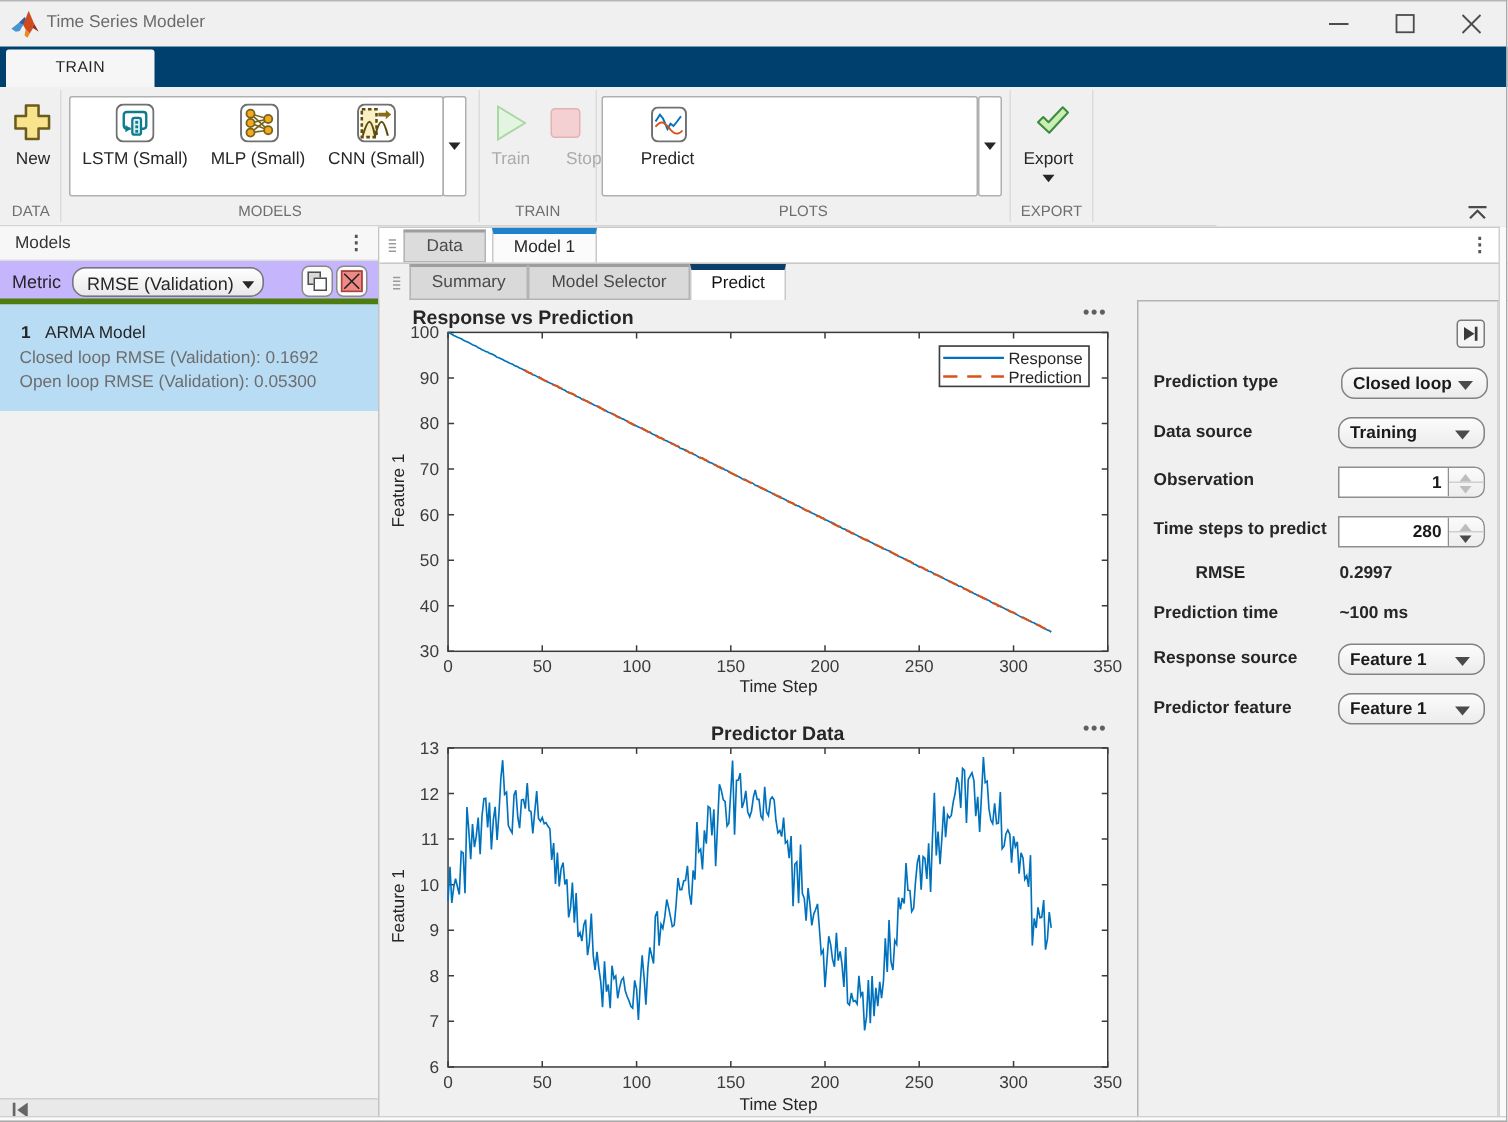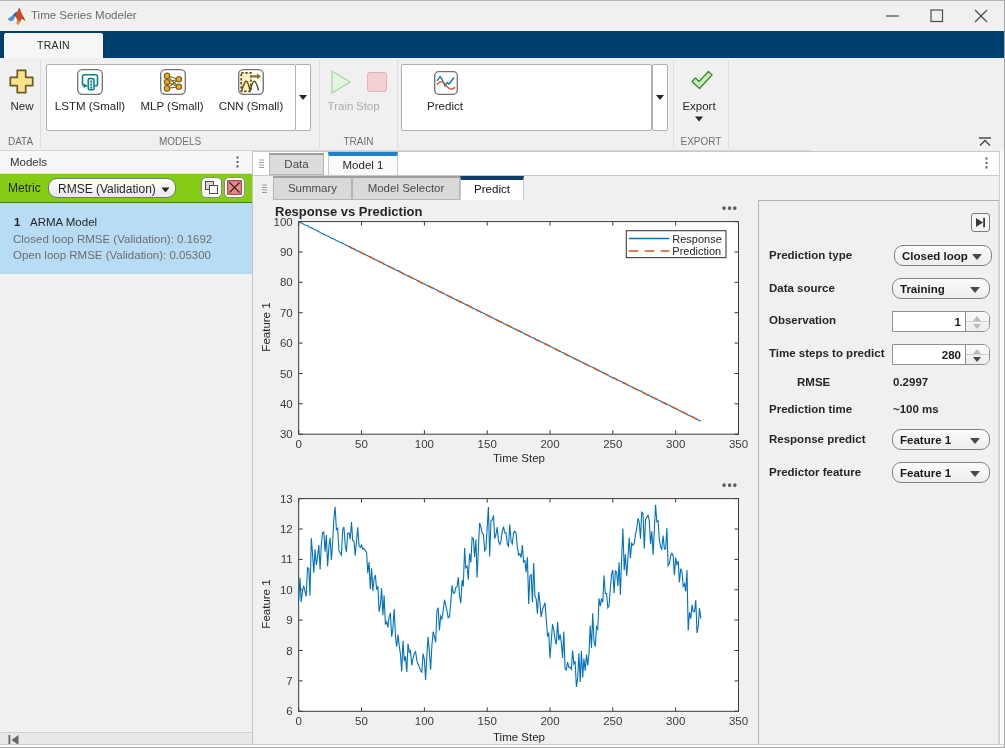--- a/index.html
+++ b/index.html
@@ -108,21 +108,21 @@
     <path d="M3.8 21.5 Q6.6 12.2 8.3 12.2 Q10 12.2 12 21.5 Q14.6 12.2 16.4 12.2 Q18.2 12.2 20.6 21.5" fill="none" stroke="#5e4b0e" stroke-width="1.4"></path>
     <path d="M14.2 6.2 h5 v-1.9 l3.6 3.1 l-3.6 3.1 v-1.9 h-5 Z" fill="#8a6d14"></path>
   </svg>
   <div class="abs lbl" style="left:208px;top:42px;width:86px;text-align:center;">CNN (Small)</div>
 
   <svg class="abs" style="left:331px;top:12px;" width="20" height="24" viewBox="0 0 20 24">
       <path d="M1 1 L19 12 L1 23 Z" fill="#e3f5e0" stroke="#a9d8a4" stroke-width="1.3"></path>
     </svg>
   <div class="abs" style="left:318px;top:42px;width:45px;text-align:center;font-size:11.5px;color:#ababab;">Train</div>
   <div class="abs" style="left:367px;top:14px;width:20px;height:20px;background:#f5d0d2;border:1px solid #e2b3b3;border-radius:3px;"></div>
-  <div class="abs" style="left:356px;top:42px;width:45px;text-align:left;font-size:11.5px;color:#ababab;">Stop</div>
+  <div class="abs" style="left:356px;top:42px;width:45px;text-align:right;font-size:11.5px;color:#ababab;">Stop</div>
 
   <div class="abs" style="left:401px;top:6px;width:251px;height:67px;background:#fff;border:1px solid #b0b0b0;border-radius:2px;"></div>
   <div class="abs" style="left:652px;top:6px;width:16px;height:67px;background:#fff;border:1px solid #b0b0b0;border-radius:2px;"></div>
   <svg class="abs" style="left:655px;top:36px;" width="10" height="7" viewBox="0 0 10 7">
       <path d="M1 1 L5 6 L9 1 Z" fill="#262626"></path>
     </svg>
   <svg class="abs" style="left:434px;top:13px;" width="24" height="24" viewBox="0 0 24 24">
     <rect x="0.7" y="0.7" width="22.6" height="22.6" rx="4" fill="#fff" stroke="#707070" stroke-width="1.3"></rect>
     <polyline points="3,10 6,5.5 8,8 11,15 13,11.5 15,13 17,10.5 20,6.5" fill="none" stroke="#0072bd" stroke-width="1.3"></polyline>
     <path d="M3 13.5 q3 -4 5.5 -2.5 q3 2 4.5 4.5 q2.5 3 5 2.5 q1.7 -0.4 3 -2" fill="none" stroke="#d95319" stroke-width="1.3"></path>
@@ -133,34 +133,35 @@
     <path d="M2 11.5 L5.5 8 L9 11.5 L18.5 1.5 L22 5 L9.5 18.5 Z" fill="#c9efb6" stroke="#3f8c3f" stroke-width="1.4" stroke-linejoin="round"></path>
   </svg>
   <div class="abs lbl" style="left:671px;top:42px;width:56px;text-align:center;">Export</div>
   <svg class="abs" style="left:694px;top:58px;" width="10" height="6" viewBox="0 0 10 6">
       <path d="M1 0.5 L5 5.5 L9 0.5 Z" fill="#262626"></path>
     </svg>
 
   <div class="abs" style="left:0px;top:78px;width:41px;text-align:center;font-size:10px;color:#6e6e6e;">DATA</div>
   <div class="abs" style="left:41px;top:78px;width:278px;text-align:center;font-size:10px;color:#6e6e6e;">MODELS</div>
   <div class="abs" style="left:320px;top:78px;width:77px;text-align:center;font-size:10px;color:#6e6e6e;">TRAIN</div>
+  <div class="abs" style="left:398px;top:78px;width:275px;text-align:center;font-size:10px;color:#6e6e6e;">PLOTS</div>
   <div class="abs" style="left:674px;top:78px;width:54px;text-align:center;font-size:10px;color:#6e6e6e;">EXPORT</div>
 
   <svg class="abs" style="left:978px;top:79px;" width="14" height="10" viewBox="0 0 14 10">
     <line x1="1" y1="1" x2="13" y2="1" stroke="#4a4a4a" stroke-width="1.5"></line>
     <path d="M2 8.5 L7 3.5 L12 8.5" fill="none" stroke="#4a4a4a" stroke-width="1.5"></path>
   </svg>
 </div>
 
 <div class="abs" style="left:0;top:151px;width:253px;height:597px;background:#f1f1f1;border-right:1px solid #c3c3c3;">
   <div class="abs" style="left:0;top:0;width:252px;height:23px;background:#f7f7f7;border-bottom:1px solid #dddddd;">
     <div class="abs" style="left:10px;top:5px;font-size:11.5px;color:#333;">Models</div>
     <div class="abs" style="left:231px;top:3px;font-size:13px;color:#555;font-weight:bold;">⋮</div>
   </div>
-  <div class="abs" style="left:0;top:23px;width:252px;height:29px;background:#84cc16;border-bottom:1px solid #4d7c0f;text-align:right;">
+  <div class="abs" style="left:0;top:23px;width:252px;height:29px;background:#c4b5fd;border-bottom:4px solid #4d7c0f;text-align:right;">
     <div class="abs" style="left:8px;top:7px;font-size:12px;color:#262626;">Metric</div>
     <div class="abs" style="left:48px;top:4px;width:128px;height:20px;border:1px solid #767676;border-radius:9px;background:linear-gradient(180deg,#fefefe,#e9e9e9);">
       <div class="abs" style="left:9px;top:3px;font-size:12px;color:#262626;">RMSE (Validation)</div>
       <svg class="abs" style="left:112px;top:8px;" width="9" height="6" viewBox="0 0 9 6">
           <path d="M0.5 0.5 L4.5 5.5 L8.5 0.5 Z" fill="#262626"></path>
         </svg>
     </div>
     <div class="abs" style="left:201px;top:3px;width:21px;height:21px;border:1px solid #8a8a8a;border-radius:5px;background:#fcfcfc;">
       <div class="abs" style="left:3px;top:3px;width:9px;height:9px;background:#d9d9d9;border:1px solid #4d4d4d;"></div>
       <div class="abs" style="left:7px;top:7px;width:9px;height:9px;background:#fff;border:1px solid #4d4d4d;"></div>
@@ -281,20 +282,21 @@
 <polyline points="43.7,21.6 45.0,22.2 46.2,22.9 47.5,23.6 48.7,24.2 50.0,24.9 51.2,25.3 52.5,25.8 53.8,26.7 55.0,27.3 56.3,27.8 57.5,28.4 58.8,29.1 60.0,29.8 61.3,30.3 62.5,30.8 63.8,31.8 65.1,32.3 66.3,33.1 67.6,33.6 68.8,34.4 70.1,34.7 71.3,35.5 72.6,35.9 73.9,36.5 75.1,37.2 76.4,38.2 77.6,38.5 78.9,39.1 80.1,39.7 81.4,40.5 82.7,41.0 83.9,41.7 85.2,42.3 86.4,42.6 87.7,43.5 88.9,44.1 90.2,44.5 91.4,45.4 92.7,45.9 94.0,46.5 95.2,47.2 96.5,48.0 97.7,48.4 99.0,48.8 100.2,49.9 101.5,50.2 102.8,50.9 104.0,51.6 105.3,51.9 106.5,52.7 107.8,53.6 109.0,54.0 110.3,54.6 111.6,55.3 112.8,55.8 114.1,56.5 115.3,57.0 116.6,57.5 117.8,58.5 119.1,59.0 120.4,59.7 121.6,60.2 122.9,61.1 124.1,61.6 125.4,62.2 126.6,62.6 127.9,63.2 129.1,64.2 130.4,64.7 131.7,65.2 132.9,66.2 134.2,66.6 135.4,67.1 136.7,67.6 137.9,68.3 139.2,69.0 140.5,69.7 141.7,70.3 143.0,70.6 144.2,71.6 145.5,72.2 146.7,72.7 148.0,73.4 149.3,74.0 150.5,74.8 151.8,75.2 153.0,75.9 154.3,76.3 155.5,77.0 156.8,77.7 158.0,78.2 159.3,79.0 160.6,79.4 161.8,80.2 163.1,80.7 164.3,81.7 165.6,82.0 166.8,83.0 168.1,83.6 169.4,84.0 170.6,84.7 171.9,85.2 173.1,85.5 174.4,86.6 175.6,87.2 176.9,87.7 178.2,88.2 179.4,89.0 180.7,89.6 181.9,90.1 183.2,90.7 184.4,91.6 185.7,92.1 186.9,92.7 188.2,93.5 189.5,93.9 190.7,94.7 192.0,95.0 193.2,95.8 194.5,96.4 195.7,97.1 197.0,97.7 198.3,98.6 199.5,99.1 200.8,99.5 202.0,100.5 203.3,100.7 204.5,101.7 205.8,101.9 207.1,102.8 208.3,103.2 209.6,103.9 210.8,104.8 212.1,105.0 213.3,105.6 214.6,106.4 215.9,107.1 217.1,107.7 218.4,108.4 219.6,108.7 220.9,109.6 222.1,110.2 223.4,110.9 224.6,111.5 225.9,112.2 227.2,112.4 228.4,113.3 229.7,113.7 230.9,114.5 232.2,115.2 233.4,115.8 234.7,116.5 236.0,117.0 237.2,117.7 238.5,118.3 239.7,119.1 241.0,119.6 242.2,119.9 243.5,120.8 244.8,121.5 246.0,121.9 247.3,122.4 248.5,123.5 249.8,123.9 251.0,124.6 252.3,125.4 253.5,125.6 254.8,126.4 256.1,127.0 257.3,127.7 258.6,128.2 259.8,128.9 261.1,129.5 262.3,130.3 263.6,130.9 264.9,131.1 266.1,132.0 267.4,132.5 268.6,133.2 269.9,133.9 271.1,134.5 272.4,135.0 273.7,135.8 274.9,136.4 276.2,137.0 277.4,137.4 278.7,138.1 279.9,138.8 281.2,139.5 282.4,140.3 283.7,140.6 285.0,141.2 286.2,142.0 287.5,142.5 288.7,143.1 290.0,143.7 291.2,144.3 292.5,145.1 293.8,145.5 295.0,146.5 296.3,146.8 297.5,147.5 298.8,148.1 300.0,148.5 301.3,149.2 302.6,150.2 303.8,150.9 305.1,151.2 306.3,152.1 307.6,152.6 308.8,153.0 310.1,154.0 311.3,154.7 312.6,155.0 313.9,155.7 315.1,156.3 316.4,156.9 317.6,157.7 318.9,158.4 320.1,158.8 321.4,159.6 322.7,160.3 323.9,160.6 325.2,161.3 326.4,161.8 327.7,162.7 328.9,163.2 330.2,163.9 331.5,164.5 332.7,165.0 334.0,165.8 335.2,166.2 336.5,166.8 337.7,167.2 339.0,168.3 340.3,168.6 341.5,169.4 342.8,170.0 344.0,170.9 345.3,171.3 346.5,171.8 347.8,172.5 349.0,173.1 350.3,173.8 351.6,174.2 352.8,175.0 354.1,176.0 355.3,176.3 356.6,177.2 357.8,178.0 359.1,178.2 360.4,178.5 361.6,179.4 362.9,180.2 364.1,180.8 365.4,181.1 366.6,181.8 367.9,182.5 369.2,183.1 370.4,183.7 371.7,184.2 372.9,184.9 374.2,185.6 375.4,186.4 376.7,186.8 377.9,187.6 379.2,187.9 380.5,188.9 381.7,189.4 383.0,190.0 384.2,190.8 385.5,190.9 386.7,191.6 388.0,192.5 389.3,193.0 390.5,193.6 391.8,194.7 393.0,194.9 394.3,195.6 395.5,196.2 396.8,197.0 398.1,197.5 399.3,198.1 400.6,198.5 401.8,199.3 403.1,199.9 404.3,200.3 405.6,201.3 406.8,201.9 408.1,202.7 409.4,202.8 410.6,203.5 411.9,204.2 413.1,204.8 414.4,205.5 415.6,206.1 416.9,206.8 418.2,207.5 419.4,208.0 420.7,208.4 421.9,209.2 423.2,209.9 424.4,210.6 425.7,211.3 427.0,211.5 428.2,212.3 429.5,213.0 430.7,213.7 432.0,214.4 433.2,214.9 434.5,215.4 435.8,216.2 437.0,216.8 438.3,217.4 439.5,218.0 440.8,218.9 442.0,219.3 443.3,220.0 444.5,220.4 445.8,221.3" fill="none" stroke="#0072bd" stroke-width="1.1"></polyline>
 <polyline points="94.0,46.5 95.2,46.9 96.5,47.8 97.7,48.5 99.0,49.0 100.2,49.7 101.5,50.4 102.8,50.8 104.0,51.2 105.3,52.2 106.5,52.8 107.8,53.6 109.0,54.0 110.3,54.8 111.6,55.4 112.8,55.7 114.1,56.7 115.3,57.0 116.6,57.5 117.8,58.4 119.1,58.9 120.4,59.3 121.6,60.3 122.9,61.0 124.1,61.7 125.4,62.1 126.6,62.5 127.9,63.2 129.1,64.1 130.4,64.8 131.7,65.3 132.9,65.8 134.2,66.5 135.4,67.1 136.7,67.7 137.9,68.4 139.2,69.0 140.5,69.6 141.7,70.3 143.0,70.8 144.2,71.2 145.5,72.0 146.7,72.7 148.0,73.6 149.3,73.9 150.5,74.9 151.8,75.4 153.0,75.7 154.3,76.4 155.5,77.1 156.8,78.0 158.0,78.4 159.3,79.1 160.6,79.5 161.8,79.9 163.1,80.8 164.3,81.6 165.6,82.3 166.8,82.7 168.1,83.4 169.4,84.1 170.6,84.6 171.9,85.4 173.1,85.7 174.4,86.3 175.6,86.9 176.9,87.8 178.2,88.2 179.4,89.0 180.7,89.6 181.9,90.2 183.2,91.0 184.4,91.7 185.7,91.9 186.9,92.7 188.2,93.3 189.5,93.8 190.7,94.8 192.0,95.3 193.2,95.8 194.5,96.4 195.7,97.1 197.0,97.5 198.3,98.3 199.5,99.1 200.8,99.7 202.0,100.0 203.3,100.7 204.5,101.7 205.8,101.8 207.1,102.6 208.3,103.1 209.6,104.0 210.8,104.6 212.1,105.3 213.3,105.4 214.6,106.4 215.9,106.8 217.1,107.8 218.4,108.3 219.6,109.2 220.9,109.6 222.1,110.0 223.4,111.0 224.6,111.2 225.9,112.0 227.2,112.8 228.4,113.3 229.7,114.0 230.9,114.5 232.2,115.2 233.4,115.9 234.7,116.4 236.0,117.2 237.2,117.8 238.5,118.3 239.7,118.7 241.0,119.7 242.2,120.1 243.5,120.8 244.8,121.5 246.0,121.9 247.3,122.7 248.5,123.0 249.8,124.0 251.0,124.4 252.3,125.1 253.5,125.8 254.8,126.3 256.1,127.0 257.3,127.5 258.6,128.2 259.8,129.0 261.1,129.5 262.3,130.1 263.6,130.6 264.9,131.5 266.1,132.0 267.4,132.9 268.6,133.1 269.9,134.0 271.1,134.7 272.4,135.1 273.7,135.5 274.9,136.6 276.2,137.1 277.4,137.7 278.7,138.4 279.9,138.8 281.2,139.6 282.4,140.2 283.7,140.6 285.0,141.4 286.2,141.9 287.5,142.7 288.7,143.4 290.0,144.1 291.2,144.2 292.5,145.1 293.8,145.7 295.0,146.3 296.3,146.9 297.5,147.6 298.8,147.9 300.0,149.0 301.3,149.7 302.6,150.2 303.8,150.9 305.1,151.2 306.3,151.8 307.6,152.7 308.8,153.4 310.1,153.8 311.3,154.2 312.6,155.5 313.9,155.6 315.1,156.5 316.4,156.8 317.6,157.7 318.9,158.2 320.1,159.0 321.4,159.6 322.7,159.8 323.9,160.5 325.2,161.3 326.4,162.0 327.7,162.8 328.9,163.2 330.2,163.8 331.5,164.4 332.7,165.0 334.0,165.8 335.2,166.3 336.5,166.9 337.7,167.3 339.0,167.9 340.3,168.8 341.5,169.5 342.8,170.0 344.0,170.7 345.3,171.4 346.5,171.9 347.8,172.7 349.0,173.0 350.3,173.8 351.6,174.3 352.8,175.0 354.1,175.7 355.3,176.4 356.6,176.9 357.8,177.6 359.1,178.1 360.4,178.7 361.6,179.6 362.9,180.0 364.1,180.8 365.4,181.3 366.6,181.9 367.9,182.8 369.2,183.1 370.4,183.7 371.7,184.4 372.9,185.0 374.2,185.7 375.4,186.4 376.7,186.9 377.9,187.6 379.2,188.1 380.5,188.9 381.7,189.3 383.0,189.9 384.2,190.6 385.5,191.3 386.7,191.7 388.0,192.7 389.3,193.0 390.5,193.7 391.8,194.3 393.0,194.9 394.3,195.7 395.5,196.2 396.8,196.7 398.1,197.4 399.3,198.0 400.6,198.9 401.8,199.2 403.1,199.8 404.3,200.4 405.6,201.2 406.8,202.0 408.1,202.3 409.4,203.1 410.6,204.1 411.9,204.2 413.1,205.2 414.4,205.7 415.6,206.3 416.9,206.6 418.2,207.5 419.4,208.0 420.7,208.4 421.9,209.1 423.2,209.9 424.4,210.6 425.7,211.4 427.0,211.9 428.2,212.3 429.5,213.0 430.7,213.6 432.0,214.1 433.2,215.0 434.5,215.5 435.8,216.0 437.0,216.7 438.3,217.2 439.5,218.0 440.8,218.7 442.0,219.2 443.3,220.0 444.5,220.8 445.8,221.1" fill="none" stroke="#d95319" stroke-width="1.4" stroke-dasharray="7,4"></polyline>
 <rect x="371.3" y="30.7" width="99.7" height="26.9" fill="#ffffff" stroke="#3f3f3f" stroke-width="1.1"></rect>
 <line x1="373.8" y1="38.5" x2="414.3" y2="38.5" stroke="#0072bd" stroke-width="1.5"></line>
 <text x="417.3" y="42.5" font-size="11" fill="#262626">Response</text>
 <line x1="373.8" y1="51.0" x2="414.3" y2="51.0" stroke="#d95319" stroke-width="1.7" stroke-dasharray="9.5,6.5"></line>
 <text x="417.3" y="55.0" font-size="11" fill="#262626">Prediction</text>
   </svg>
   <div class="abs" style="left:164px;top:252px;width:200px;text-align:center;font-size:11.5px;color:#262626;">Time Step</div>
   <div class="abs" style="left:-17px;top:121px;width:56px;text-align:center;font-size:11.5px;color:#262626;transform:rotate(-90deg);transform-origin:center;">Feature 1</div>
+  <div class="abs" style="left:20px;top:281px;width:487px;text-align:center;font-size:13px;font-weight:bold;color:#262626;">Predictor Data</div>
   <div class="abs" style="left:467px;top:278px;font-size:12px;font-weight:bold;color:#5f5f5f;letter-spacing:1.2px;">•••</div>
   <svg class="abs" style="left:0;top:0;" width="502" height="548" viewBox="0 0 502 548">
 <rect x="43.7" y="298.6" width="439.8" height="212.7" fill="#ffffff"></rect>
 <rect x="43.7" y="298.6" width="439.8" height="212.7" fill="none" stroke="#3b3b3b" stroke-width="1"></rect>
 <line x1="43.7" y1="511.3" x2="43.7" y2="507.3" stroke="#3b3b3b" stroke-width="1"></line>
 <line x1="43.7" y1="298.6" x2="43.7" y2="302.6" stroke="#3b3b3b" stroke-width="1"></line>
 <line x1="106.5" y1="511.3" x2="106.5" y2="507.3" stroke="#3b3b3b" stroke-width="1"></line>
 <line x1="106.5" y1="298.6" x2="106.5" y2="302.6" stroke="#3b3b3b" stroke-width="1"></line>
 <line x1="169.4" y1="511.3" x2="169.4" y2="507.3" stroke="#3b3b3b" stroke-width="1"></line>
 <line x1="169.4" y1="298.6" x2="169.4" y2="302.6" stroke="#3b3b3b" stroke-width="1"></line>
@@ -372,21 +374,21 @@
   <div class="abs spin" style="left:133px;top:143px;">
       <span>280</span>
       <u></u>
       <i></i>
       <b class="dk"></b>
     </div>
   <div class="abs lbl" style="left:10px;top:175px;padding-left:28px;">RMSE</div>
   <div class="abs lbl" style="left:134px;top:175px;">0.2997</div>
   <div class="abs lbl" style="left:10px;top:202px;">Prediction time</div>
   <div class="abs lbl" style="left:134px;top:202px;">~100 ms</div>
-  <div class="abs lbl" style="left:10px;top:232px;">Response predict</div>
+  <div class="abs lbl" style="left:10px;top:232px;">Response source</div>
   <div class="abs dd" style="left:133px;top:228px;">
       <span>Feature 1</span>
     </div>
   <div class="abs lbl" style="left:10px;top:265px;">Predictor feature</div>
   <div class="abs dd" style="left:133px;top:261px;">
       <span>Feature 1</span>
     </div>
   <div class="abs" style="left:239px;top:0;width:1px;height:548px;background:#d5d5d5;"></div>
 </div>
 

